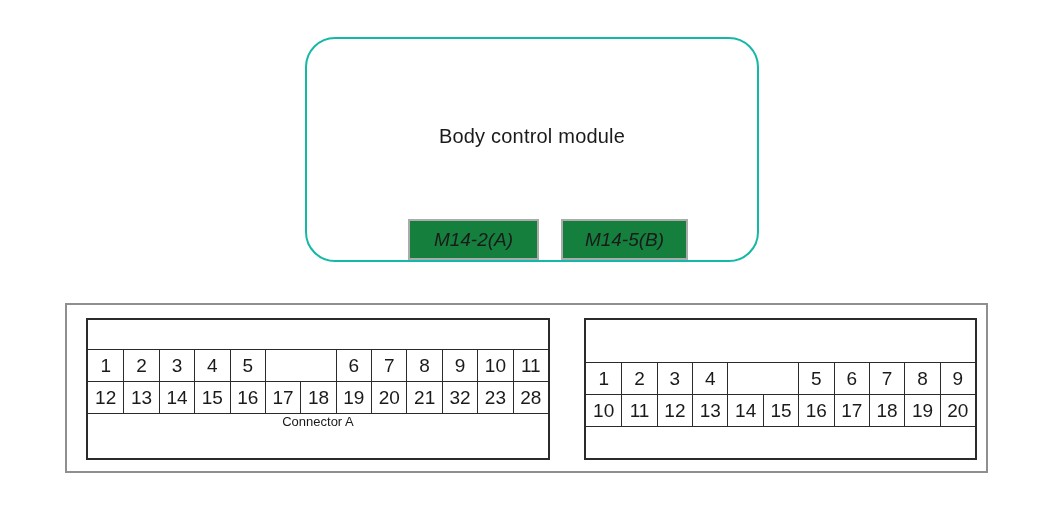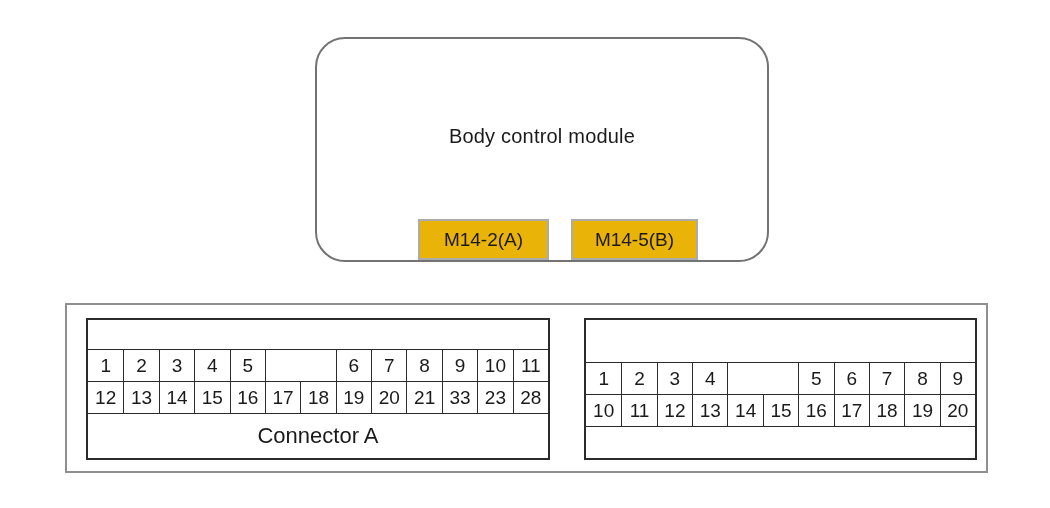--- a/index.html
+++ b/index.html
@@ -9,45 +9,46 @@
     height: 508px;
     background: #ffffff;
     font-family: "Liberation Sans", sans-serif;
     color: #1a1a1a;
     overflow: hidden;
   }
 
   
   .module-box {
     position: absolute;
-    left: 315px; top: 37px;
+    left: 305px; top: 37px;
     width: 454px; height: 225px;
-    border: 2px solid #737373;
+    border: 2px solid #14b8a6;
     border-radius: 30px;
     background: #ffffff;
     box-sizing: border-box;
   }
   .module-title {
     position: absolute;
     left: 0; right: 0; top: 86px;
     text-align: center;
     font-size: 20px;
     letter-spacing: 0.2px;
   }
   .m14-box {
     position: absolute;
     bottom: 0;
     height: 41px;
     border: 2px solid #ababab;
-    background: #eab308;
+    background: #15803d;
     box-sizing: border-box;
     display: flex;
     align-items: center;
     justify-content: center;
     font-size: 19px;
+    font-style: italic;
   }
   .m14-a { left: 101px; width: 131px; }
   .m14-b { left: 254px; width: 127px; }
 
   
   .panel {
     position: absolute;
     left: 65px; top: 303px;
     width: 923px; height: 170px;
     border: 2px solid #8f8f8f;
@@ -87,23 +88,22 @@
     display: flex;
     align-items: center;
     justify-content: center;
     font-size: 19px;
   }
   .pin-cell:first-child { border-left: none; }
 
   .label-band {
     flex: 1 1 auto;
     display: flex;
-    align-items: center;
     justify-content: center;
-    font-size: 22px;
+    font-size: 13px;
   }
 </style>
 </head>
 <body>
 
 <div class="sheet">
 
   <div class="module-box">
     <div class="module-title">Body control module</div>
     <div class="m14-box m14-a">
@@ -136,21 +136,21 @@
           <div class="pin-cell">12</div>
           <div class="pin-cell">13</div>
           <div class="pin-cell">14</div>
           <div class="pin-cell">15</div>
           <div class="pin-cell">16</div>
           <div class="pin-cell">17</div>
           <div class="pin-cell">18</div>
           <div class="pin-cell">19</div>
           <div class="pin-cell">20</div>
           <div class="pin-cell">21</div>
-          <div class="pin-cell">33</div>
+          <div class="pin-cell">32</div>
           <div class="pin-cell">23</div>
           <div class="pin-cell">28</div>
         </div>
       <div class="label-band">
         <span>Connector A</span>
       </div>
     </div>
 
     <div class="conn conn-b">
       <div class="top-band"></div>

